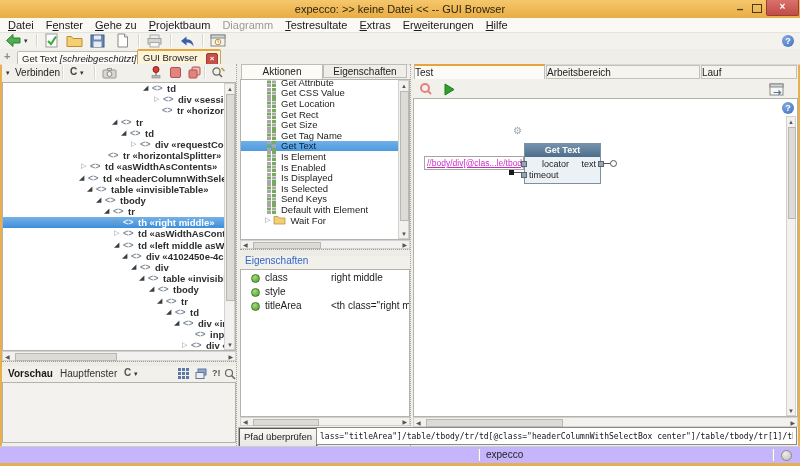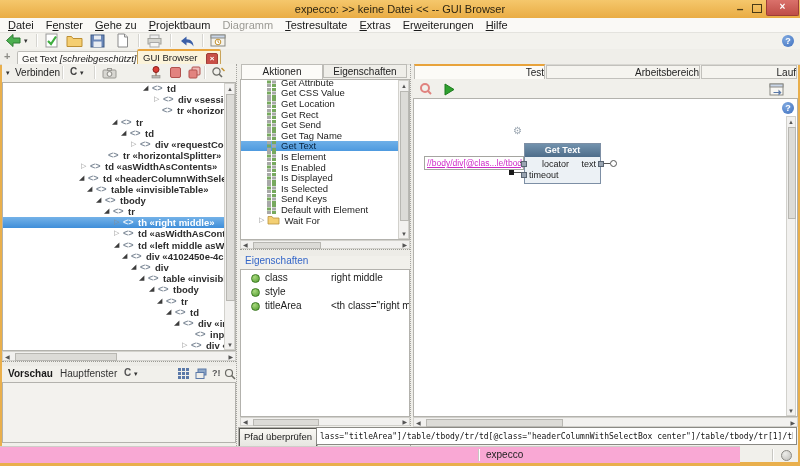--- a/index.html
+++ b/index.html
@@ -55,33 +55,33 @@
   
   .vsplit{top:64px;width:4px;height:382px;background:#EFEEE9;border-left:1px dotted #A5A49F;}
   
   .mtab{position:absolute;top:64px;height:14px;font-size:10px;text-align:center;line-height:14px;
         border:1px solid #BDBCB7;background:#EFEEE9;color:#222;box-sizing:border-box;}
   .mtab.on{background:#FCFBF8;border-bottom:none;height:15px;}
   .actions{left:240px;top:79px;width:170px;height:161px;background:#fff;border:1px solid #B3B2AD;box-sizing:border-box;overflow:hidden;}
   .arow{height:10.6px;font-size:9.5px;color:#1c1c1c;display:flex;align-items:center;padding-left:26px;white-space:nowrap;}
   .arow .aicn{margin-right:4px;flex:none;}
   .arow.sel{background:linear-gradient(#6FB0E8,#4E9ADF);color:#07233f;}
-  .arow.wf{padding-left:18px;}
+  .arow.wf{padding-left:24px;}
   .wexp{font-size:7px;color:#888;margin-right:3px;}
   .eigtitle{left:245px;top:255px;font-size:10px;color:#3466C8;}
   .props{left:240px;top:269px;width:170px;height:148px;background:#fff;border:1px solid #B3B2AD;box-sizing:border-box;overflow:hidden;}
   .prow{position:relative;height:14px;font-size:10px;}
   .pdot{position:absolute;left:10px;top:4px;width:7px;height:7px;border-radius:50%;
         background:radial-gradient(circle at 35% 30%,#A9D97E,#4F9A2E);border:1px solid #3C7A22;}
   .pname{position:absolute;left:24px;top:2px;color:#1c1c1c;}
   .pval{position:absolute;left:90px;top:2px;color:#1c1c1c;white-space:nowrap;}
   .checkpath{left:239px;top:428px;width:76px;height:17px;background:linear-gradient(#F8F7F3,#E7E6E1);
              border:1px solid #5a5a55;box-shadow:0 0 0 1px #AFAEA9;font-size:9.5px;text-align:center;line-height:16px;color:#1a1a1a;}
   
-  .rtab{position:absolute;font-size:10px;text-align:right;box-sizing:border-box;color:#222;}
+  .rtab{position:absolute;font-size:10px;text-align:left;box-sizing:border-box;color:#222;}
   .rtab.on{left:414px;top:64px;width:131px;height:15px;background:#FCFBF7;border:1px solid #BDBCB7;
            border-top:2px solid #E8A33B;border-bottom:none;line-height:13px;}
   .rtab.off{top:65px;height:14px;background:#F5F4EF;border:1px solid #C2C1BC;line-height:13px;}
   .rtb{left:413px;top:79px;width:385px;height:19px;background:#F1F0EB;border-bottom:1px solid #D9D8D3;}
   .canvas{left:413px;top:98px;width:385px;height:319px;background:#fff;border:1px solid #B3B2AD;box-sizing:border-box;}
   .block{position:absolute;left:110px;top:44px;width:77px;height:41px;background:#ECF1F5;border:1px solid #7D8FA5;box-sizing:border-box;}
   .blockhdr{height:13px;background:linear-gradient(#7292AD,#4E6D8A);color:#fff;font-size:9px;font-weight:bold;
             text-align:center;line-height:13px;}
   .pin{position:absolute;font-size:9px;color:#222;}
   .pinsq{position:absolute;width:4px;height:4px;background:#9aa5b2;border:1px solid #5a6572;}
@@ -89,21 +89,21 @@
   .gear{position:absolute;left:99px;top:26px;font-size:10px;color:#9AA5B0;}
   .locbox{position:absolute;left:10px;top:57px;width:96px;height:12px;background:#fff;border:1px solid #A5A5A0;
           font-size:8.5px;color:#CE2BC8;text-decoration:underline;line-height:12px;padding-left:2px;white-space:nowrap;overflow:hidden;}
   .wire{position:absolute;background:#555;}
   .constsq{position:absolute;left:95px;top:71px;width:5px;height:5px;background:#1a1a1a;}
   .pathfield{left:316px;top:427px;width:481px;height:18px;background:#fff;border:1px solid #8A8984;box-sizing:border-box;
              font-family:"DejaVu Sans Mono",monospace;font-size:8px;color:#111;line-height:16px;padding:0 3px;
              overflow:hidden;white-space:nowrap;}
   input.pathfield{outline:none;}
   
-  .statusbar{left:0;top:446px;width:740px;height:16px;background:#f9a8d4;border-top:1px solid #CFCEC9;}
+  .statusbar{left:0;top:446px;width:800px;height:16px;background:#c4b5fd;border-top:1px solid #CFCEC9;}
   .sdiv{position:absolute;top:2px;width:1px;height:12px;background:#C8C7C2;border-right:1px solid #fff;}
   .scircle{position:absolute;left:781px;top:3px;width:9px;height:9px;border-radius:50%;
            background:radial-gradient(circle at 35% 30%,#EDEDEA,#BDBCB7);border:1px solid #8A8984;}
   .frame{background:#E9AF4C;}
   u{text-decoration:underline;}
 </style>
 </head>
 <body>
 
 <div id="win">
@@ -436,21 +436,21 @@
         </div>
         <div class="arow">
           <svg class="aicn" width="10" height="10" viewBox="0 0 10 10">
             <rect width="4" height="3" x="0" y="0" fill="#A8A8A8"></rect>
             <rect width="4" height="3" x="5" y="0" fill="#77A95E"></rect>
             <rect width="4" height="3" x="0" y="3.5" fill="#77A95E"></rect>
             <rect width="4" height="3" x="5" y="3.5" fill="#A8A8A8"></rect>
             <rect width="4" height="3" x="0" y="7" fill="#A8A8A8"></rect>
             <rect width="4" height="3" x="5" y="7" fill="#77A95E"></rect>
           </svg>
-          <span>Get Send</span>
+          <span>Get Size</span>
         </div>
         <div class="arow">
           <svg class="aicn" width="10" height="10" viewBox="0 0 10 10">
             <rect width="4" height="3" x="0" y="0" fill="#A8A8A8"></rect>
             <rect width="4" height="3" x="5" y="0" fill="#77A95E"></rect>
             <rect width="4" height="3" x="0" y="3.5" fill="#77A95E"></rect>
             <rect width="4" height="3" x="5" y="3.5" fill="#A8A8A8"></rect>
             <rect width="4" height="3" x="0" y="7" fill="#A8A8A8"></rect>
             <rect width="4" height="3" x="5" y="7" fill="#77A95E"></rect>
           </svg>

